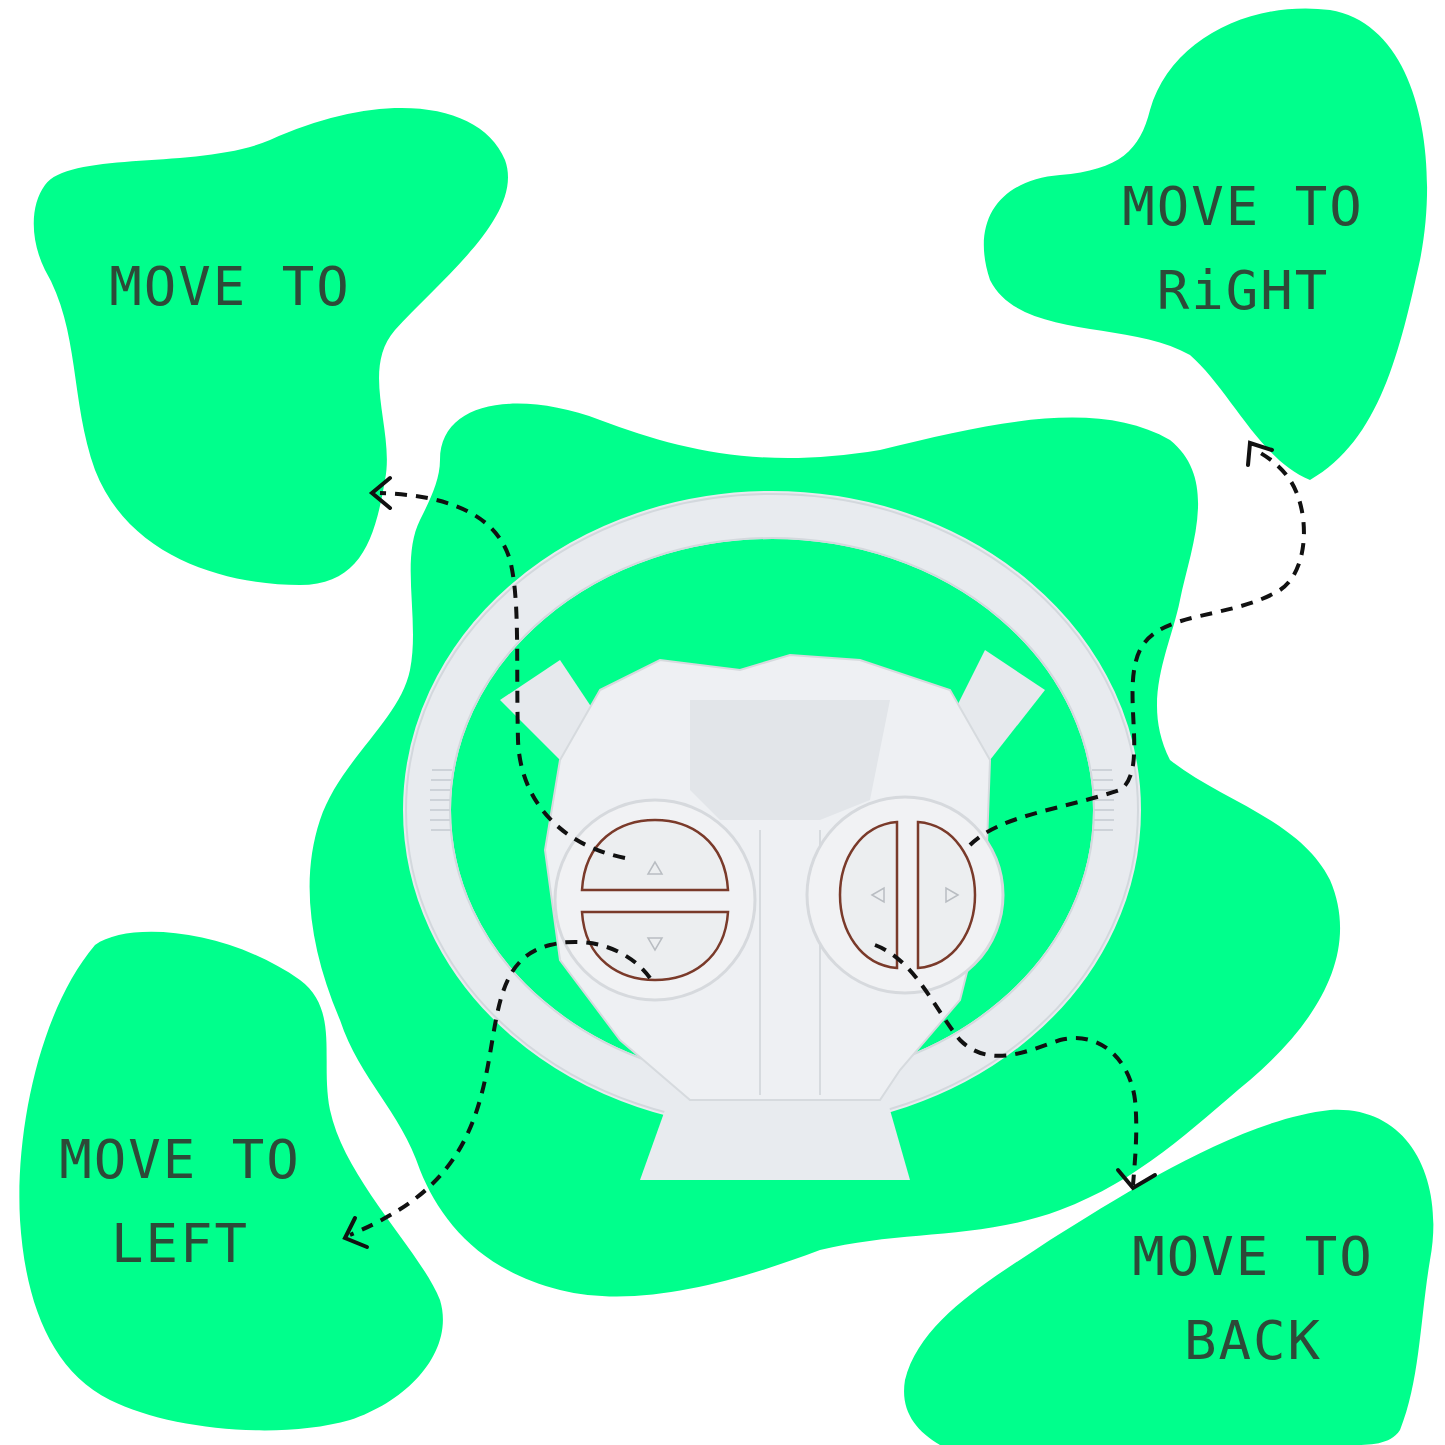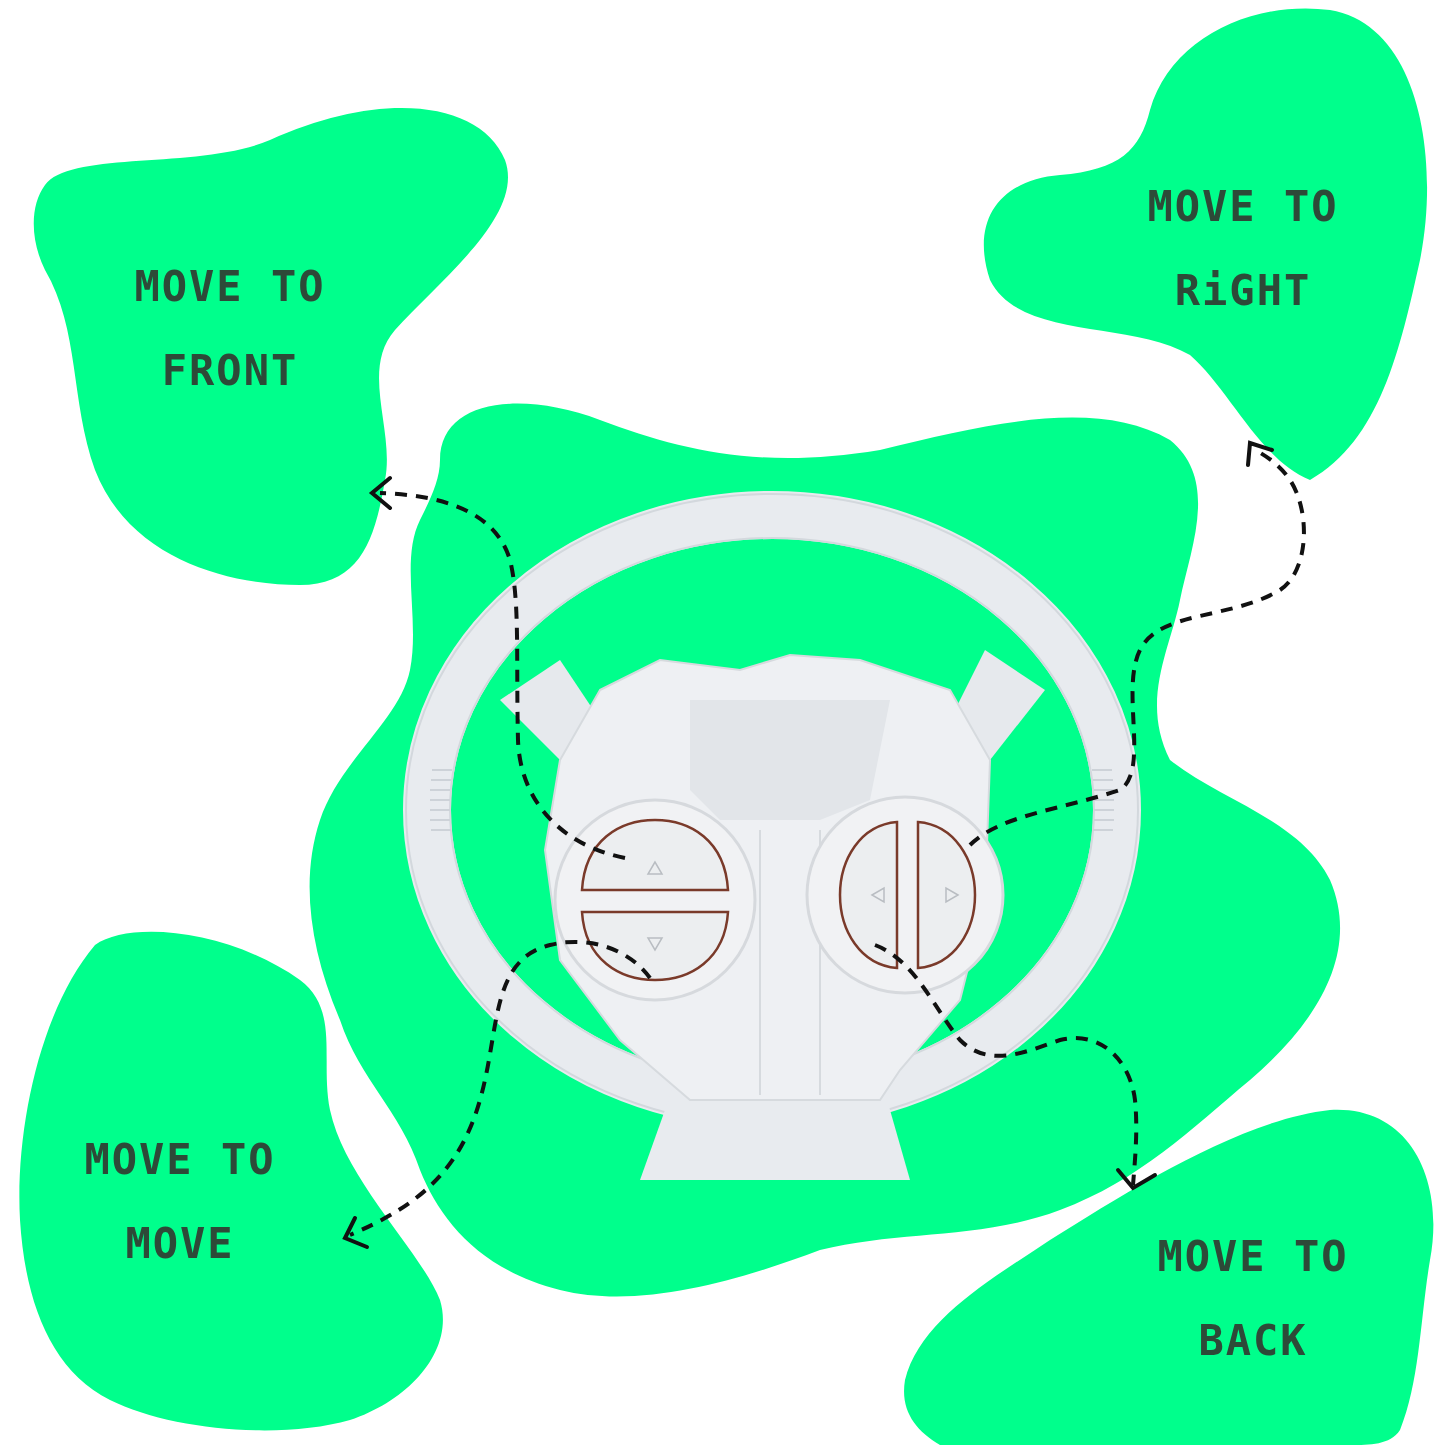--- a/index.html
+++ b/index.html
@@ -1,21 +1,21 @@
 <!DOCTYPE html>
 <html><head>
 <meta charset="utf-8">
 <style>
   html, body { margin:0; padding:0; background:#ffffff; }
   #stage { position:relative; width:1445px; height:1445px; overflow:hidden; background:#ffffff; }
   svg.layer { position:absolute; left:0; top:0; }
   .label {
     position:absolute; text-align:center; color:#2d4a38;
-    font-family:"DejaVu Sans Mono", monospace; font-weight:bold;
-    font-size:42px; line-height:84px; letter-spacing:2px;
+    font-family:"DejaVu Sans Mono", monospace; font-weight:normal;
+    font-size:54px; line-height:84px; letter-spacing:2px;
   }
 </style>
 </head>
 <body>
 
 <div id="stage">
 
   <svg class="layer" width="1445" height="1445" viewBox="0 0 1445 1445">
 
     <path fill="#00ff8c" d="M45 185 C70 150 200 170 270 140 C380 90 480 100 505 160 C525 215 440 280 395 330 C360 370 395 430 385 480 C375 540 360 585 300 585 C230 585 130 560 95 470 C70 400 80 330 45 270 C30 240 30 205 45 185 Z"></path>
@@ -91,27 +91,26 @@
     <g fill="none" stroke="#111111" stroke-width="4" stroke-linecap="round">
       <path d="M390 478 L372 493 L390 508"></path>
       <path d="M1248 465 L1250 443 L1272 450"></path>
       <path d="M355 1218 L345 1238 L367 1247"></path>
       <path d="M1118 1170 L1133 1188 L1155 1175"></path>
     </g>
   </svg>
 
   <div class="label" style="left:95px; top:245px; width:270px;">
     <div>MOVE TO</div>
-    <div>FRONT</div>
   </div>
   <div class="label" style="left:1108px; top:165px; width:270px;">
     <div>MOVE TO</div>
     <div>RiGHT</div>
   </div>
   <div class="label" style="left:45px; top:1118px; width:270px;">
     <div>MOVE TO</div>
-    <div>MOVE</div>
+    <div>LEFT</div>
   </div>
   <div class="label" style="left:1118px; top:1215px; width:270px;">
     <div>MOVE TO</div>
     <div>BACK</div>
   </div>
 </div>
 
 </body></html>

